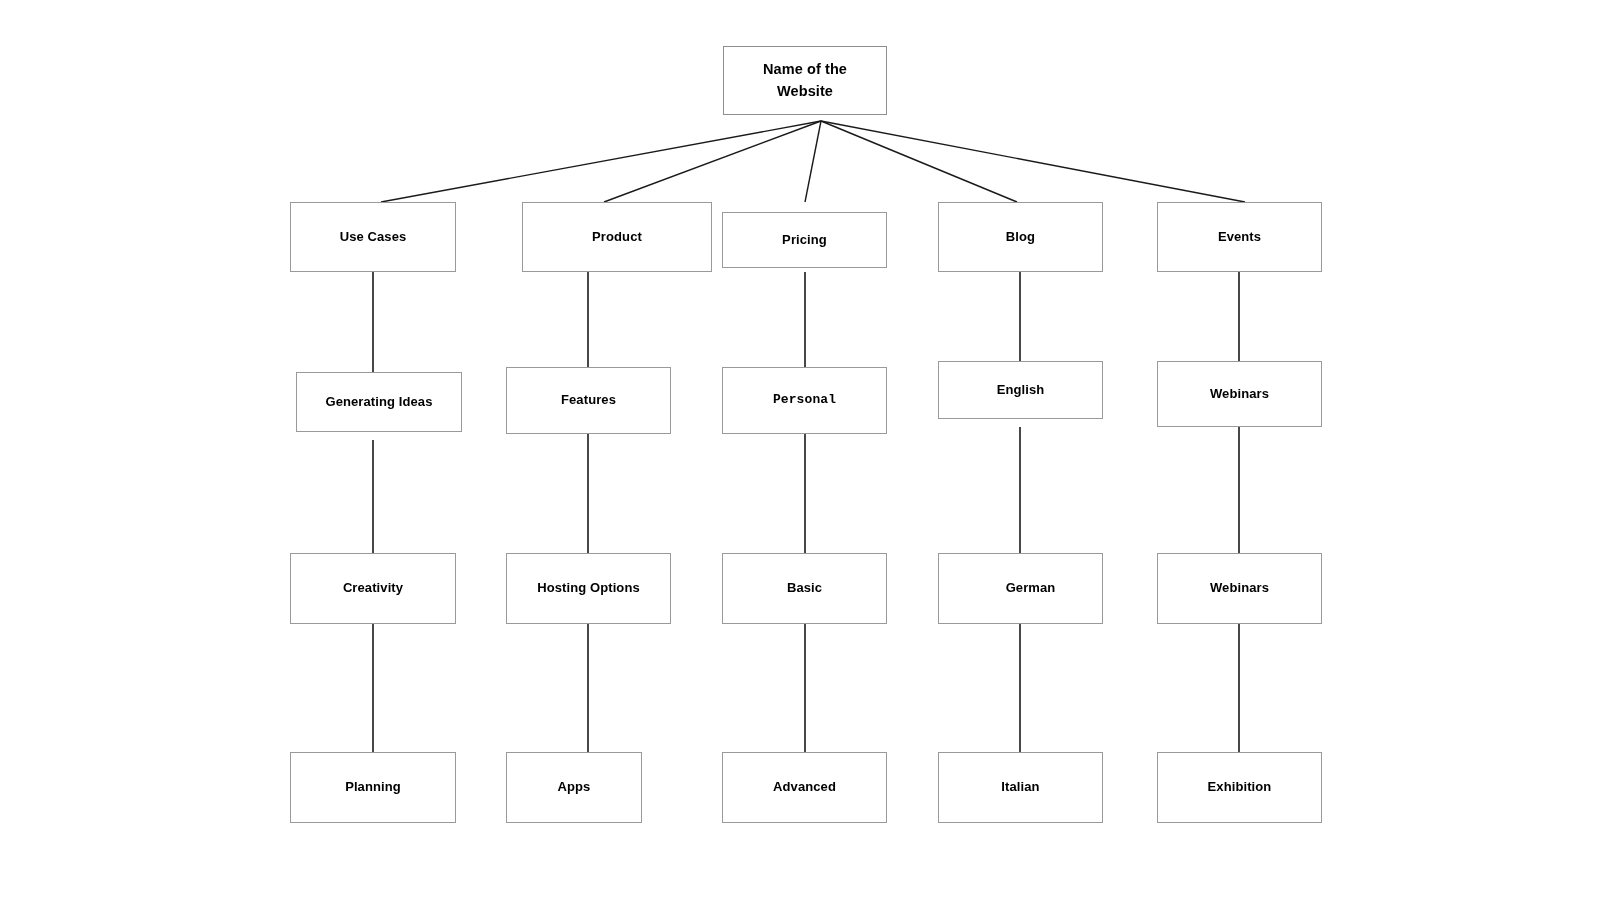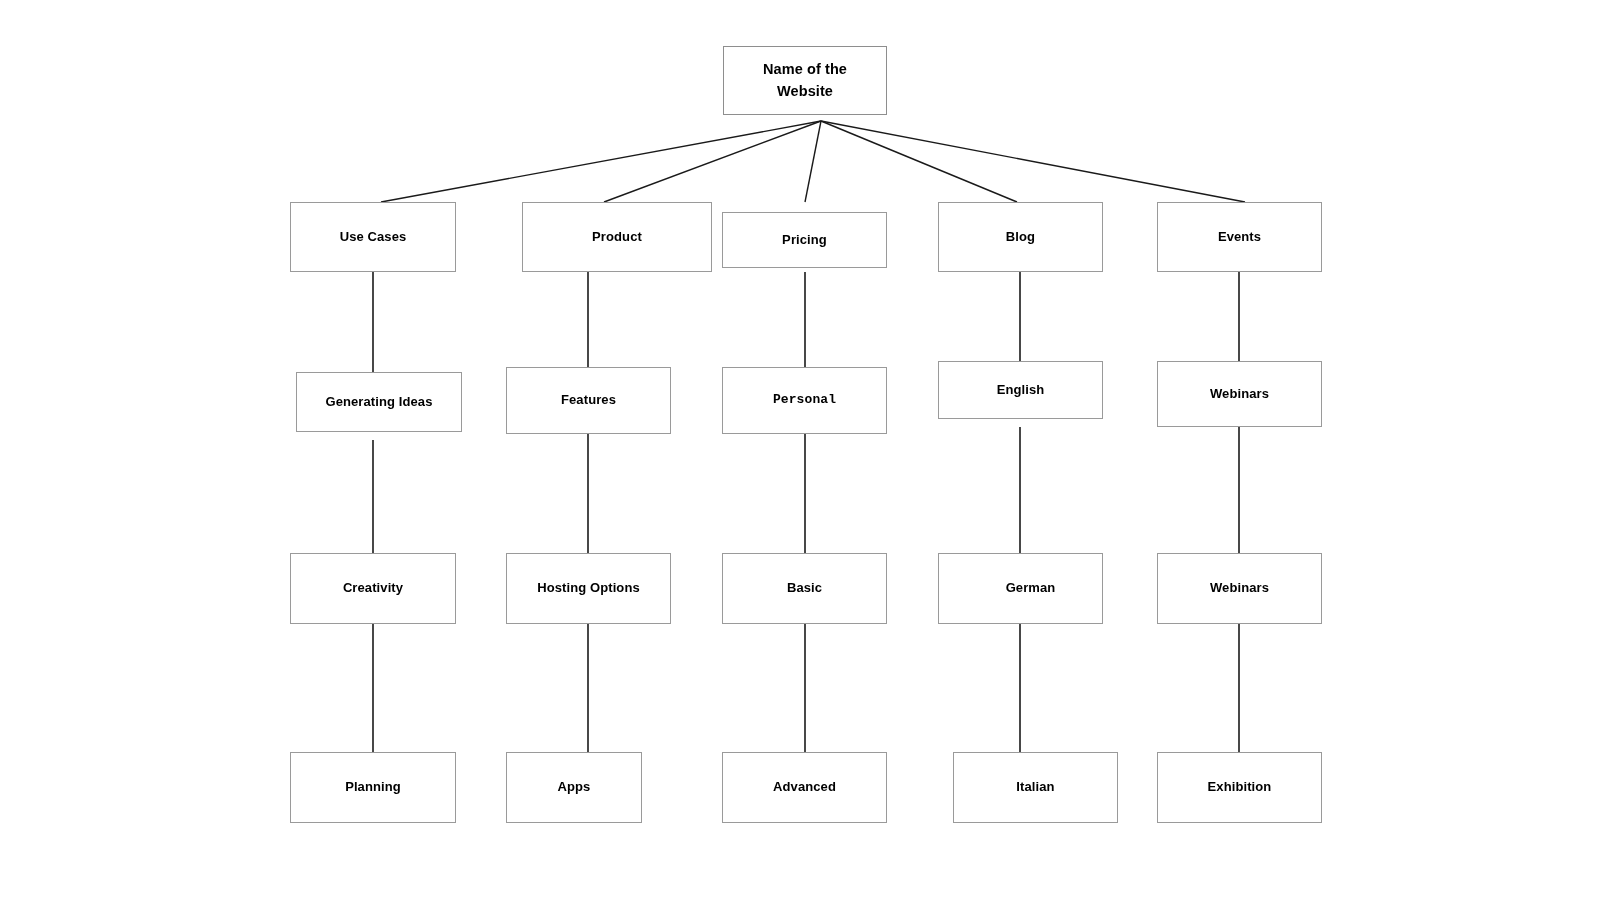--- a/index.html
+++ b/index.html
@@ -124,21 +124,21 @@
       </div>
       <div class="node" style="left: 938px; top: 202px; width: 165px; height: 70px;">
         <div class="node-label">Blog</div>
       </div>
       <div class="node" style="left: 938px; top: 361px; width: 165px; height: 58px;">
         <div class="node-label">English</div>
       </div>
       <div class="node" style="left: 938px; top: 553px; width: 165px; height: 71px; padding-left: 20px;">
         <div class="node-label">German</div>
       </div>
-      <div class="node" style="left: 938px; top: 752px; width: 165px; height: 71px; margin-left: 15px;">
+      <div class="node" style="left: 938px; top: 752px; width: 165px; height: 71px;">
         <div class="node-label">Italian</div>
       </div>
       <div class="node" style="left: 1157px; top: 202px; width: 165px; height: 70px;">
         <div class="node-label">Events</div>
       </div>
       <div class="node" style="left: 1157px; top: 361px; width: 165px; height: 66px;">
         <div class="node-label">Webinars</div>
       </div>
       <div class="node" style="left: 1157px; top: 553px; width: 165px; height: 71px;">
         <div class="node-label">Webinars</div>

